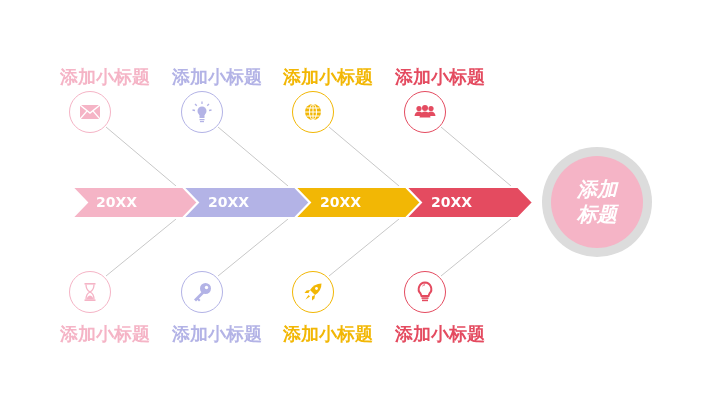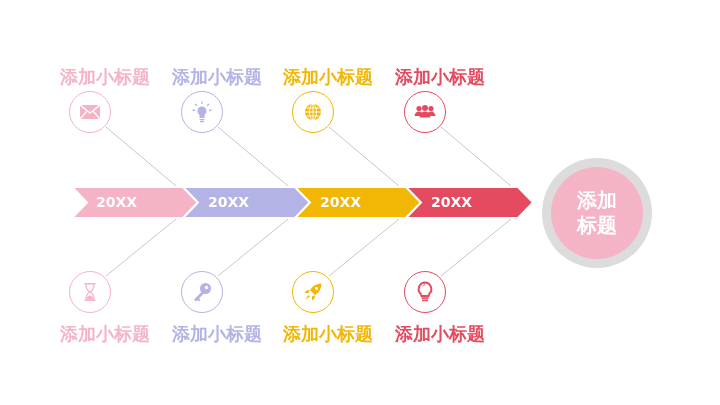--- a/index.html
+++ b/index.html
@@ -9,22 +9,22 @@
   svg.lines { position: absolute; left: 0; top: 0; }
   .label { position: absolute; width: 110px; text-align: center; font-size: 18px;
            font-weight: bold; letter-spacing: 0px; white-space: nowrap; }
   .icon-circle { position: absolute; width: 42px; height: 42px; border-radius: 50%;
                  border: 1.4px solid; background: #fff; box-sizing: border-box;
                  display: flex; align-items: center; justify-content: center; }
   .icon-circle svg { width: 24px; height: 24px; }
   .year { position: absolute; top: 187px; height: 31px; width: 80px;
           text-align: left; line-height: 31px; color: #fff; font-weight: bold;
           font-size: 14px; }
-  .hub { position: absolute; left: 542px; top: 158px; width: 110px; height: 110px;
-         border-radius: 50%; background: #dcdcdc; }
+  .hub { position: absolute; left: 542px; top: 147px; width: 110px; height: 110px;
+         border-radius: 50%; background: #dcdcdc; font-style: italic; }
   .hub-inner { position: absolute; left: 9px; top: 9px; width: 92px; height: 92px;
                border-radius: 50%; background: #f5b4c6; color: #fff;
                display: flex; flex-direction: column; align-items: center;
                justify-content: center; font-weight: bold; font-size: 20px; line-height: 25px; }
 </style>
 </head>
 <body>
 
 <div class="stage">
 

